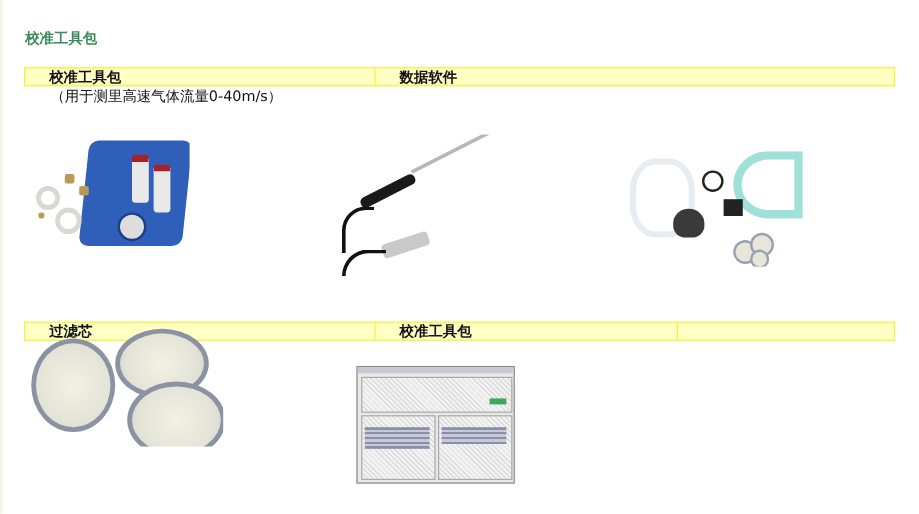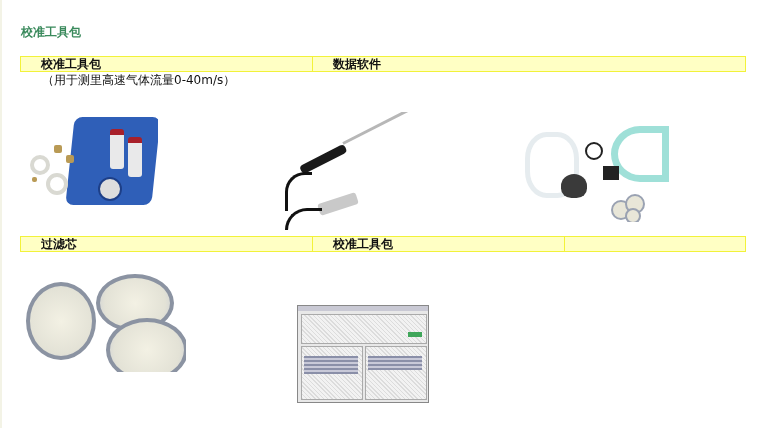--- a/index.html
+++ b/index.html
@@ -95,21 +95,21 @@
   <div class="tube-clear"></div>
   <div class="tube-teal"></div>
   <div class="oring"></div>
   <div class="cap"></div>
   <div class="clip"></div>
   <div class="disc" style="left:86px;top:74px;"></div>
   <div class="disc" style="left:100px;top:68px;"></div>
   <div class="disc" style="left:100px;top:82px;width:12px;height:12px;"></div>
 </div>
 
-<div class="hdr-row" style="top:236px;justify-content:center;">
+<div class="hdr-row" style="top:268px;justify-content:center;">
   <div class="hdr-cell c1">过滤芯</div>
   <div class="hdr-cell c2">校准工具包</div>
   <div class="hdr-cell c3"></div>
 </div>
 
 <div class="img cart">
   <div class="disc" style="left:2px;top:10px;width:62px;height:70px;"></div>
   <div class="disc" style="left:72px;top:2px;width:70px;height:50px;"></div>
   <div class="disc" style="left:82px;top:46px;width:74px;height:56px;"></div>
 </div>

